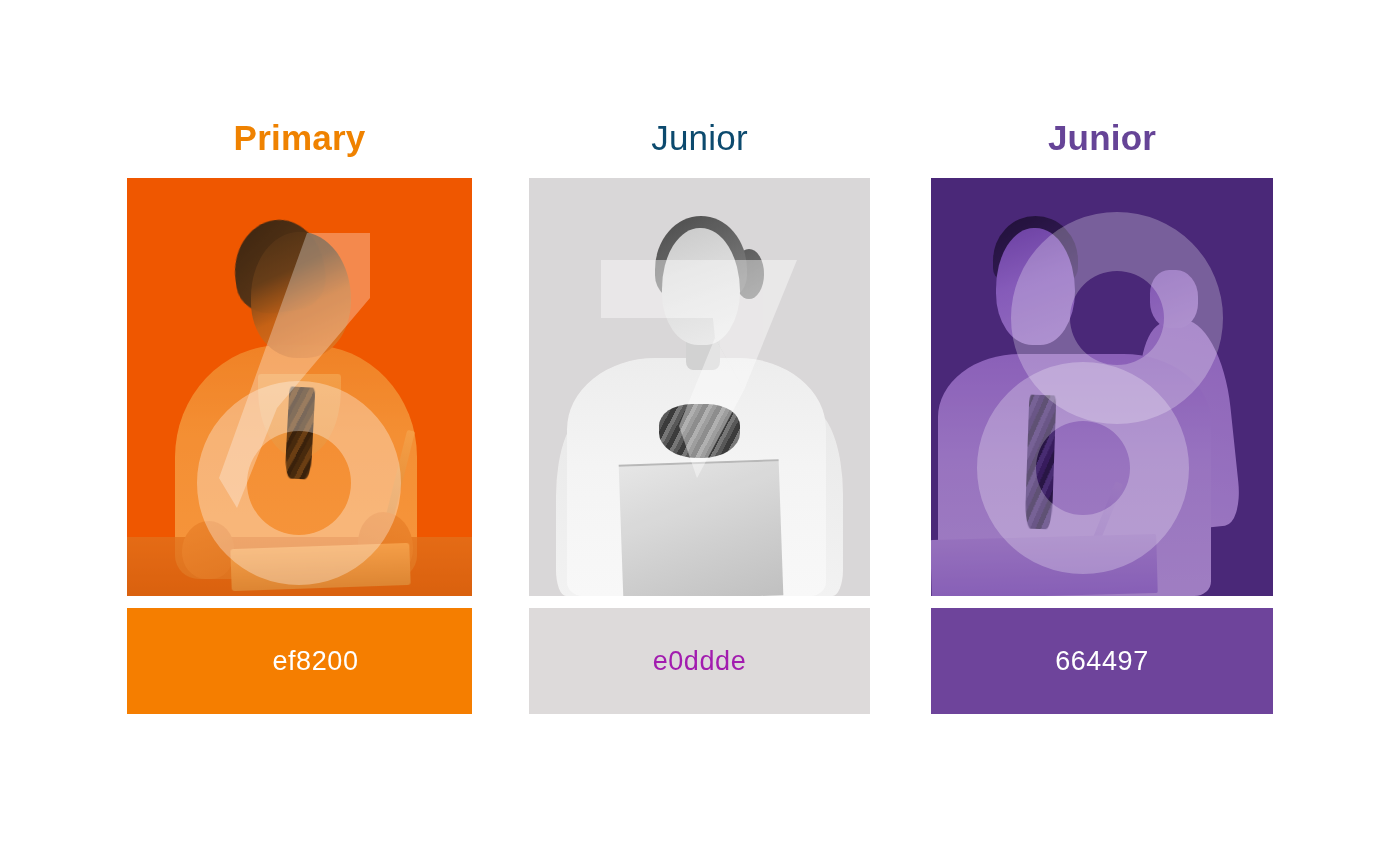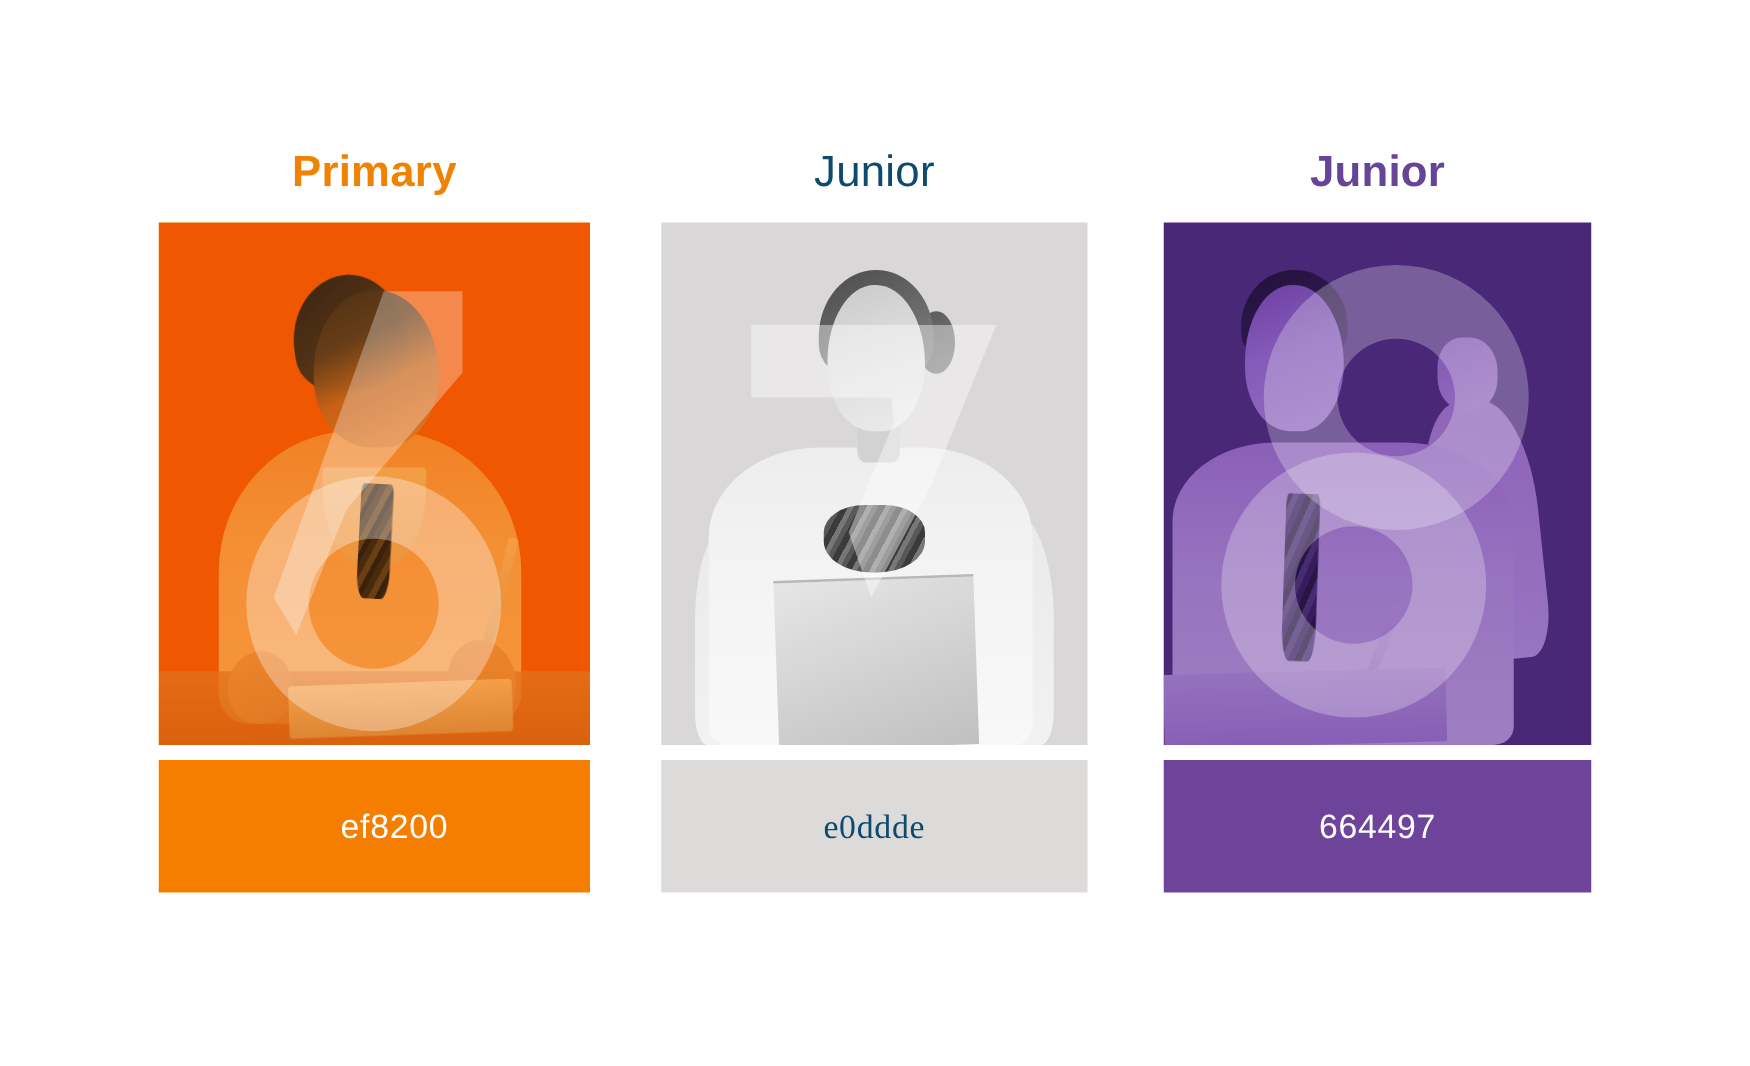--- a/index.html
+++ b/index.html
@@ -288,21 +288,21 @@
   .col-primary .swatch { background: #f57e00; }
   .col-junior  .swatch { background: #dddada; }
   .col-senior  .swatch { background: #6e449b; }
 
   .swatch-label {
     font-size: 27px;
     font-weight: 400;
     letter-spacing: 0.6px;
   }
   .col-primary .swatch-label { color: #ffffff; margin-left: 32px; }
-  .col-junior  .swatch-label { color: #0c4a6e; font-family: Liberation Serif, serif; }
+  .col-junior  .swatch-label { color: #a21caf; }
   .col-senior  .swatch-label { color: #ffffff; }
 </style>
 </head>
 <body>
 
 <div class="canvas">
 
   <div class="column col-primary">
 
     <div class="col-title">Primary</div>

